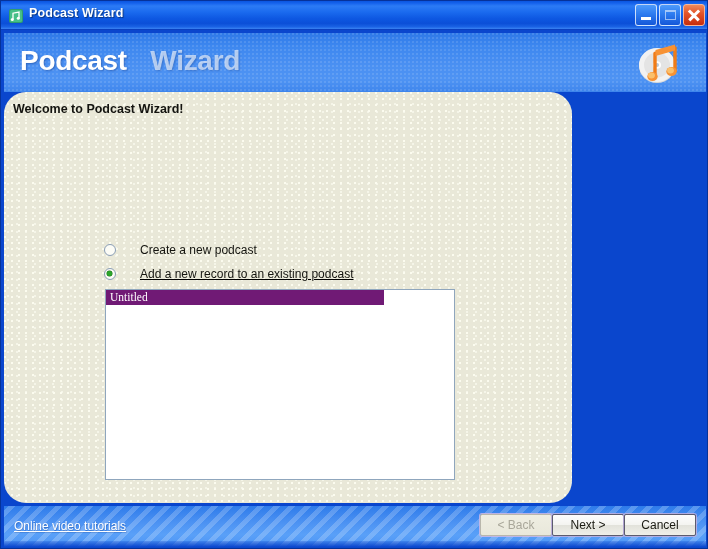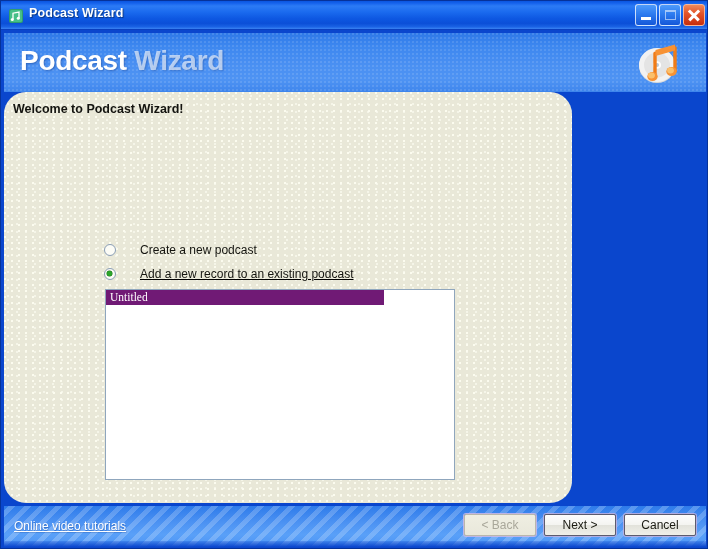--- a/index.html
+++ b/index.html
@@ -123,20 +123,21 @@
     white-space: nowrap;
     letter-spacing: -0.3px;
   }
   .banner-title .b1 {
     color: #ffffff;
     text-shadow: 1px 1px 2px rgba(0,30,100,0.35);
   }
   .banner-title .b2 {
     color: rgba(255,255,255,0.62);
     text-shadow: 1px 1px 2px rgba(0,30,100,0.25);
+    margin-left: 16px;
   }
   .banner-logo {
     position: absolute;
     right: 22px; top: 6px;
     width: 50px; height: 50px;
   }
 
   
   .content {
     position: absolute;
@@ -246,21 +247,20 @@
     font-size: 12px;
     color: #ffffff;
     text-decoration: underline;
     white-space: nowrap;
     text-shadow: 0.5px 0.5px 1px rgba(0,40,120,0.4);
   }
   .btn-row {
     position: absolute;
     right: 10px; top: 8px;
     display: flex;
-    gap: 8px;
   }
   .btn {
     width: 72px;
     height: 22px;
     box-sizing: border-box;
     font-size: 12px;
     color: #1A1A12;
     border: 1px solid #5B5B6E;
     border-radius: 2px;
     background: linear-gradient(to bottom, #FDFDFD 0%, #F4F4F1 48%, #E2E2DB 52%, #EFEFE9 100%);

